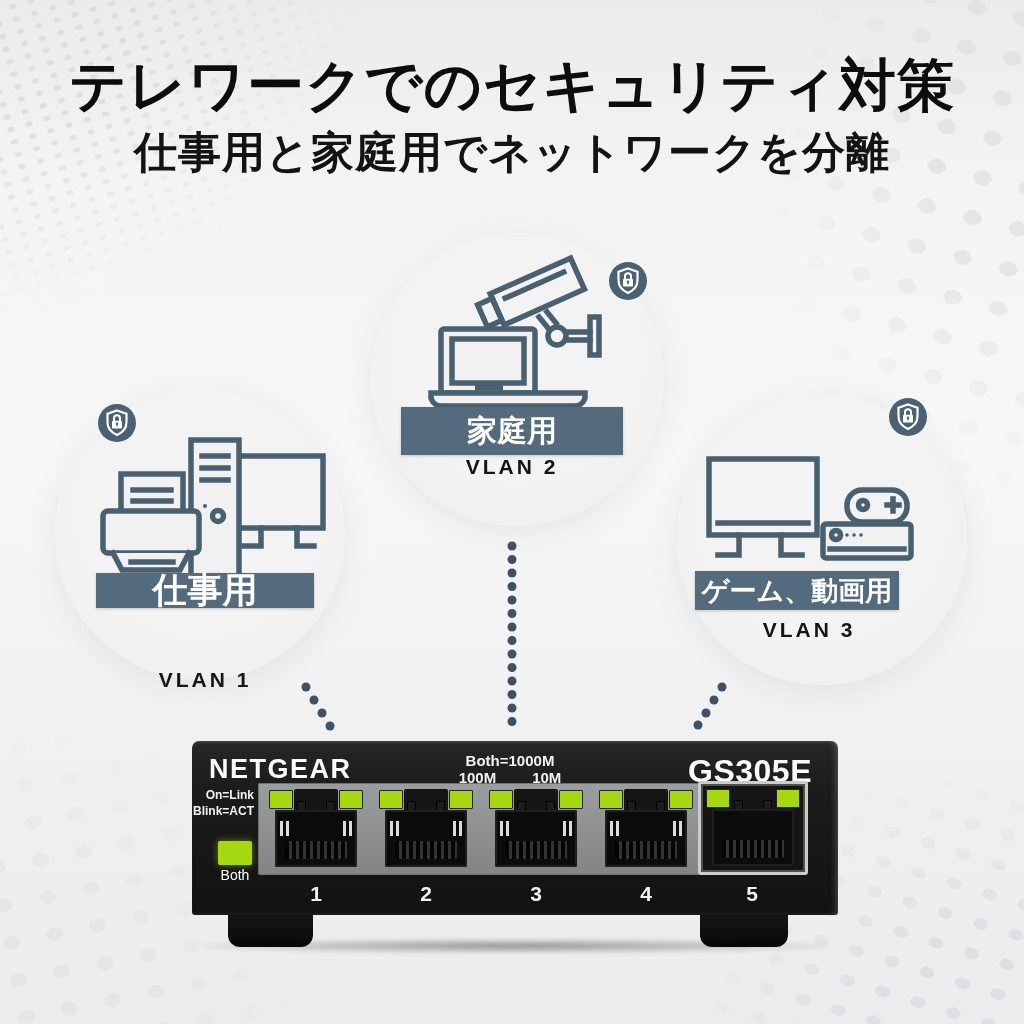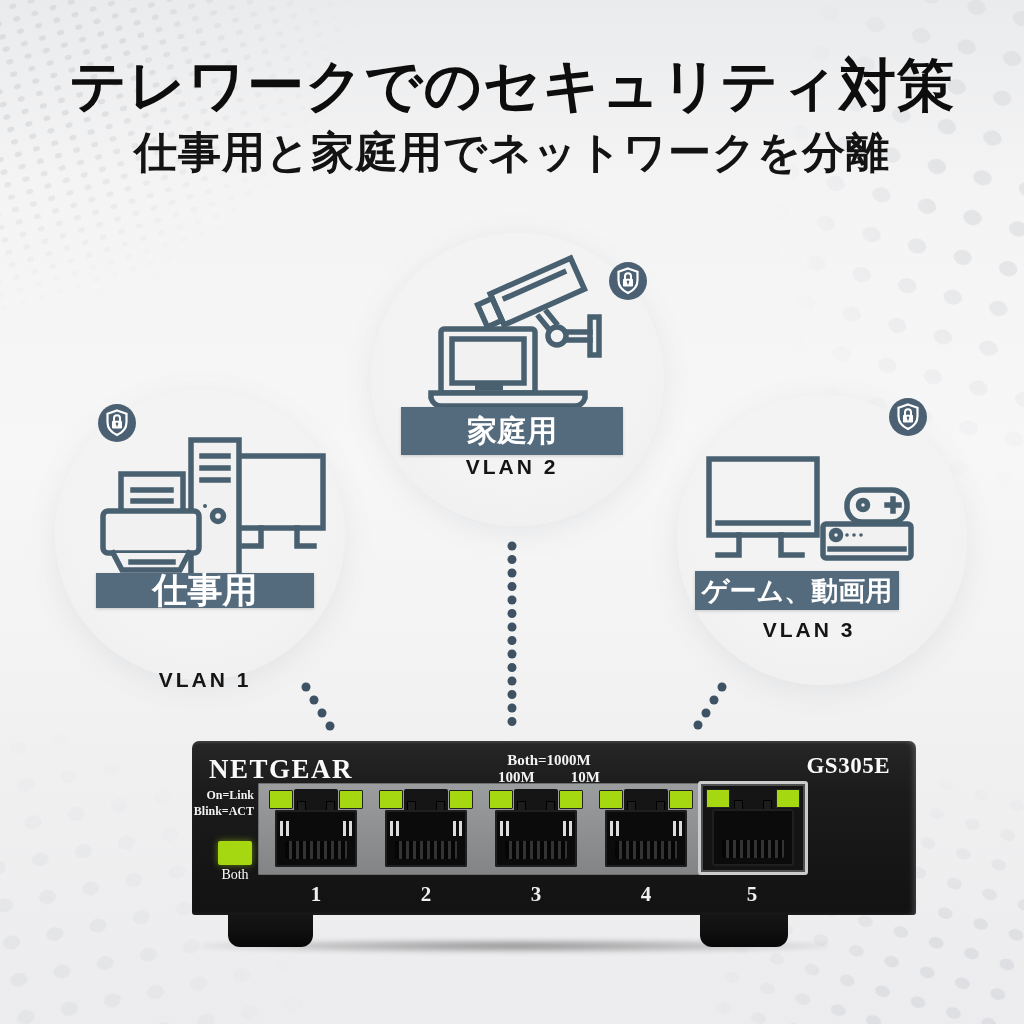--- a/index.html
+++ b/index.html
@@ -73,28 +73,27 @@
     position:absolute;text-align:center;font-weight:bold;color:#151515;
     font-size:21px;letter-spacing:3px;
   }
   .vlan.v-1{left:96px;top:620px;width:218px;margin-top:48px;}
   .vlan.v-2{left:401px;top:455px;width:222px;}
   .vlan.v-3{left:695px;top:618px;width:228px;}
   
   .connectors{position:absolute;left:0;top:0;pointer-events:none;}
   
   .switch{
-    position:absolute;left:192px;top:741px;width:724px;height:174px;
+    position:absolute;left:192px;top:741px;width:646px;height:174px;
     background:linear-gradient(180deg,#262626 0%,#1b1b1b 30%,#161616 70%,#121212 100%);
     border-radius:7px 7px 3px 3px;
     box-shadow:inset -4px 0 6px -2px rgba(190,190,195,.30), inset 0 2px 2px rgba(255,255,255,.07);
-    font-family:Liberation Serif, serif;
   }
   .sw-brand{position:absolute;left:17px;top:13px;color:#fafafa;font-size:27px;font-weight:bold;letter-spacing:1.5px;}
-  .sw-model{position:absolute;right:26px;top:12px;color:#fafafa;font-size:23px;font-weight:bold;letter-spacing:.5px;}
+  .sw-model{position:absolute;right:26px;top:12px;color:#fafafa;font-size:32px;font-weight:bold;letter-spacing:.5px;}
   .sw-speed{position:absolute;left:0;right:10px;top:11px;text-align:center;color:#f2f2f2;font-weight:bold;font-size:15px;line-height:17px;}
   .sw-speed .l2 span{display:inline-block;}
   .sw-speed .l2 .m100{margin-right:36px;}
   .sw-linklegend{position:absolute;left:0;top:46px;width:62px;text-align:right;color:#f2f2f2;font-weight:bold;font-size:12px;line-height:16px;}
   .power-led{position:absolute;left:26px;top:100px;width:34px;height:24px;background:#a6d811;border-radius:2px;box-shadow:0 0 7px rgba(166,216,17,.55);}
   .power-label{position:absolute;left:6px;top:126px;width:74px;text-align:center;color:#fdfdfd;font-size:14px;}
   .plate{
     position:absolute;left:66px;top:42px;width:446px;height:92px;border-radius:2px;
     background:linear-gradient(180deg,#9c9d9f 0%,#8e8f91 55%,#838486 100%);
     box-shadow:inset 0 0 0 1px #6d6e70;

